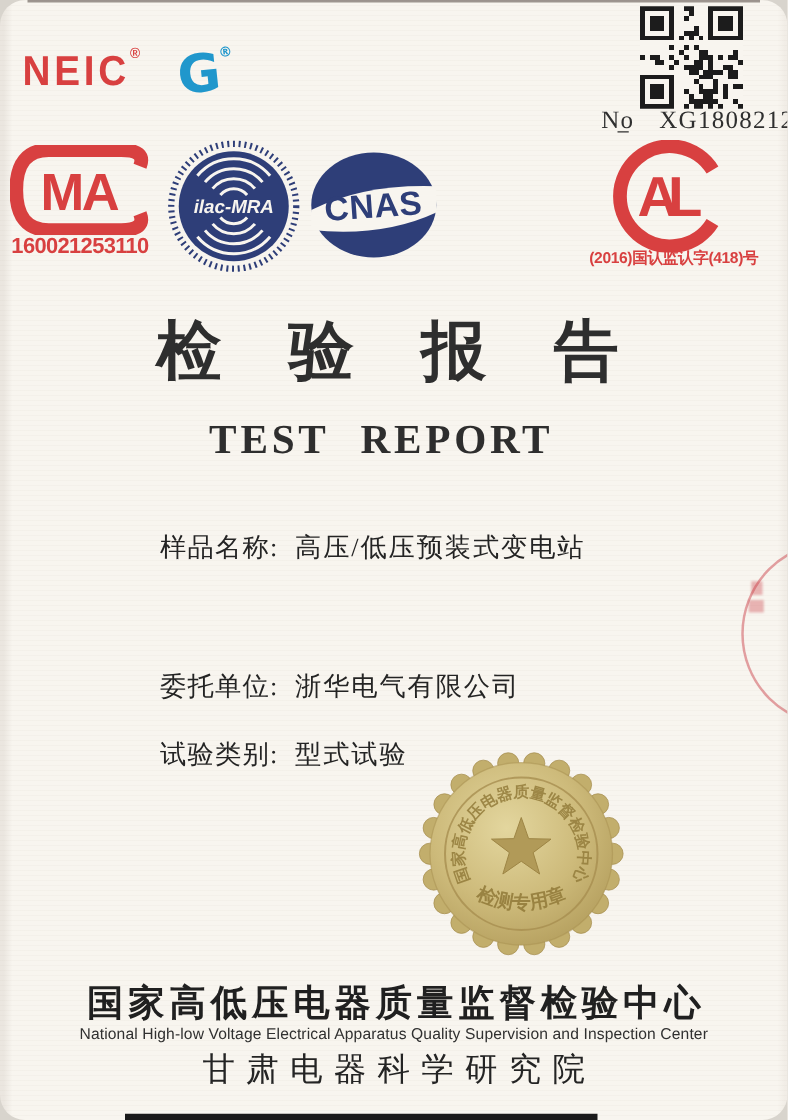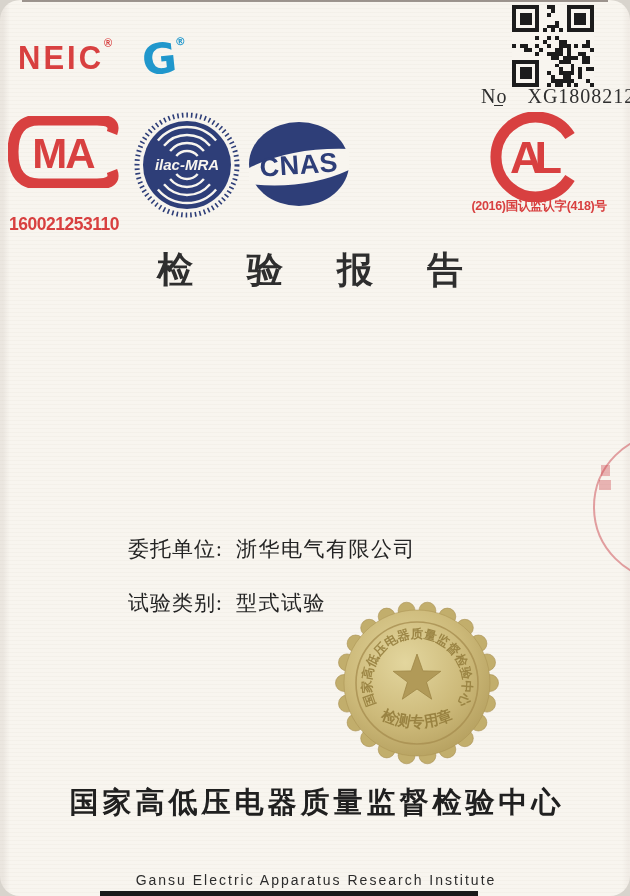--- a/index.html
+++ b/index.html
@@ -28,33 +28,33 @@
          font-family:"DejaVu Sans",sans-serif;transform:rotate(-6deg);}
   .glogo .reg{vertical-align:26px;transform:none;}
   .qr{left:509px;top:5px;}
   .report-no{left:481px;top:85px;font-family:"Liberation Serif","DejaVu Serif",serif;
              font-size:20px;color:#2f2f2f;letter-spacing:1px;white-space:nowrap;}
   .report-no .no-label{position:relative;margin-right:20px;}
   .report-no .no-label::after{content:"";position:absolute;left:13px;bottom:1px;width:9px;height:1.5px;background:#2f2f2f;}
   
   .cma{left:8px;top:116px;}
   .cma-num{left:4px;top:186px;width:120px;text-align:center;color:var(--red);
-           font-weight:bold;font-size:17.5px;letter-spacing:-0.5px;margin-top:28px;}
+           font-weight:bold;font-size:17.5px;letter-spacing:-0.5px;}
   .ilac{left:134px;top:110px;}
   .cnas{left:246px;top:120px;}
   .accr{left:377px;top:117px;color:var(--navy);font-weight:bold;line-height:21px;}
   .accr .cn{font-size:16px;}
   .accr .en{font-size:14.5px;letter-spacing:0.2px;}
   .cal{left:476px;top:112px;}
   .cal-cap{left:464px;top:198px;width:150px;text-align:center;color:var(--red);
            font-weight:bold;font-size:12.5px;letter-spacing:-0.3px;}
   
   .title-cn{left:0;top:246px;width:620px;text-align:center;
             font-family:"Liberation Serif","DejaVu Serif",serif;font-weight:bold;
-            font-size:36px;color:#2e2e2e;}
+            font-size:52px;color:#2e2e2e;}
   .title-cn span{letter-spacing:54px;margin-right:-54px;}
   .title-en{left:0;top:334px;width:610px;text-align:center;
             font-family:"Liberation Serif","DejaVu Serif",serif;font-weight:bold;
             font-size:33px;color:#2e2e2e;letter-spacing:3px;word-spacing:14px;}
   
   .field{left:128px;font-family:"Liberation Serif","DejaVu Serif",serif;
          font-size:21px;color:#242424;white-space:nowrap;}
   .field .lbl{display:inline-block;min-width:104px;letter-spacing:1px;}
   .field .val{margin-left:4px;letter-spacing:1.5px;}
   .f-row0{top:424px;} .f-row1{top:479px;} .f-row2{top:535px;} .f-row3{top:589px;}
@@ -311,21 +311,25 @@
   </svg>
 
 
   <svg class="abs cal" width="118" height="90" viewBox="0 0 118 90">
     <path d="M 94,66 A 40,40 0 1 1 94,24" fill="none" stroke="#d84040" stroke-width="11"></path>
     <text x="56" y="61" text-anchor="middle" font-size="45" font-weight="bold" fill="#d84040" letter-spacing="-8">AL</text>
   </svg>
   <div class="abs cal-cap">(2016)国认监认字(418)号</div>
 
   <div class="abs title-cn"><span>检验报告</span></div>
-
+  <div class="abs title-en">TEST REPORT</div>
+
+  <div class="abs field f-row0">
+    <span class="lbl">样品名称:</span><span class="val">高压/低压预装式变电站</span>
+  </div>
   <div class="abs field f-row2">
     <span class="lbl">委托单位:</span><span class="val">浙华电气有限公司</span>
   </div>
   <div class="abs field f-row3">
     <span class="lbl">试验类别:</span><span class="val">型式试验</span>
   </div>
 
   <svg class="abs seal" width="168" height="168" viewBox="0 0 168 168">
     <defs>
       <radialGradient id="goldg" cx="42%" cy="36%" r="75%">
@@ -370,16 +374,17 @@
     <text font-size="15" font-weight="bold" fill="#97803f" opacity="0.95">
       <textPath href="#sealArc2" startOffset="50%" text-anchor="middle">检测专用章</textPath>
     </text>
   </svg>
 
   <div class="abs edge-stamp"></div>
   <div class="abs smudge sm1"></div>
   <div class="abs smudge sm2"></div>
 
   <div class="abs f1"><span>国家高低压电器质量监督检验中心</span></div>
-  <div class="abs f4"><span>Gansu Electric Apparatus Research Institute</span></div>
+  <div class="abs f2">National High-low Voltage Electrical Apparatus Quality Supervision and Inspection Center</div>
+  <div class="abs f3"><span>甘肃电器科学研究院</span></div>
 
   <div class="abs bottom-bar"></div>
 </div>
 
 </body></html>

